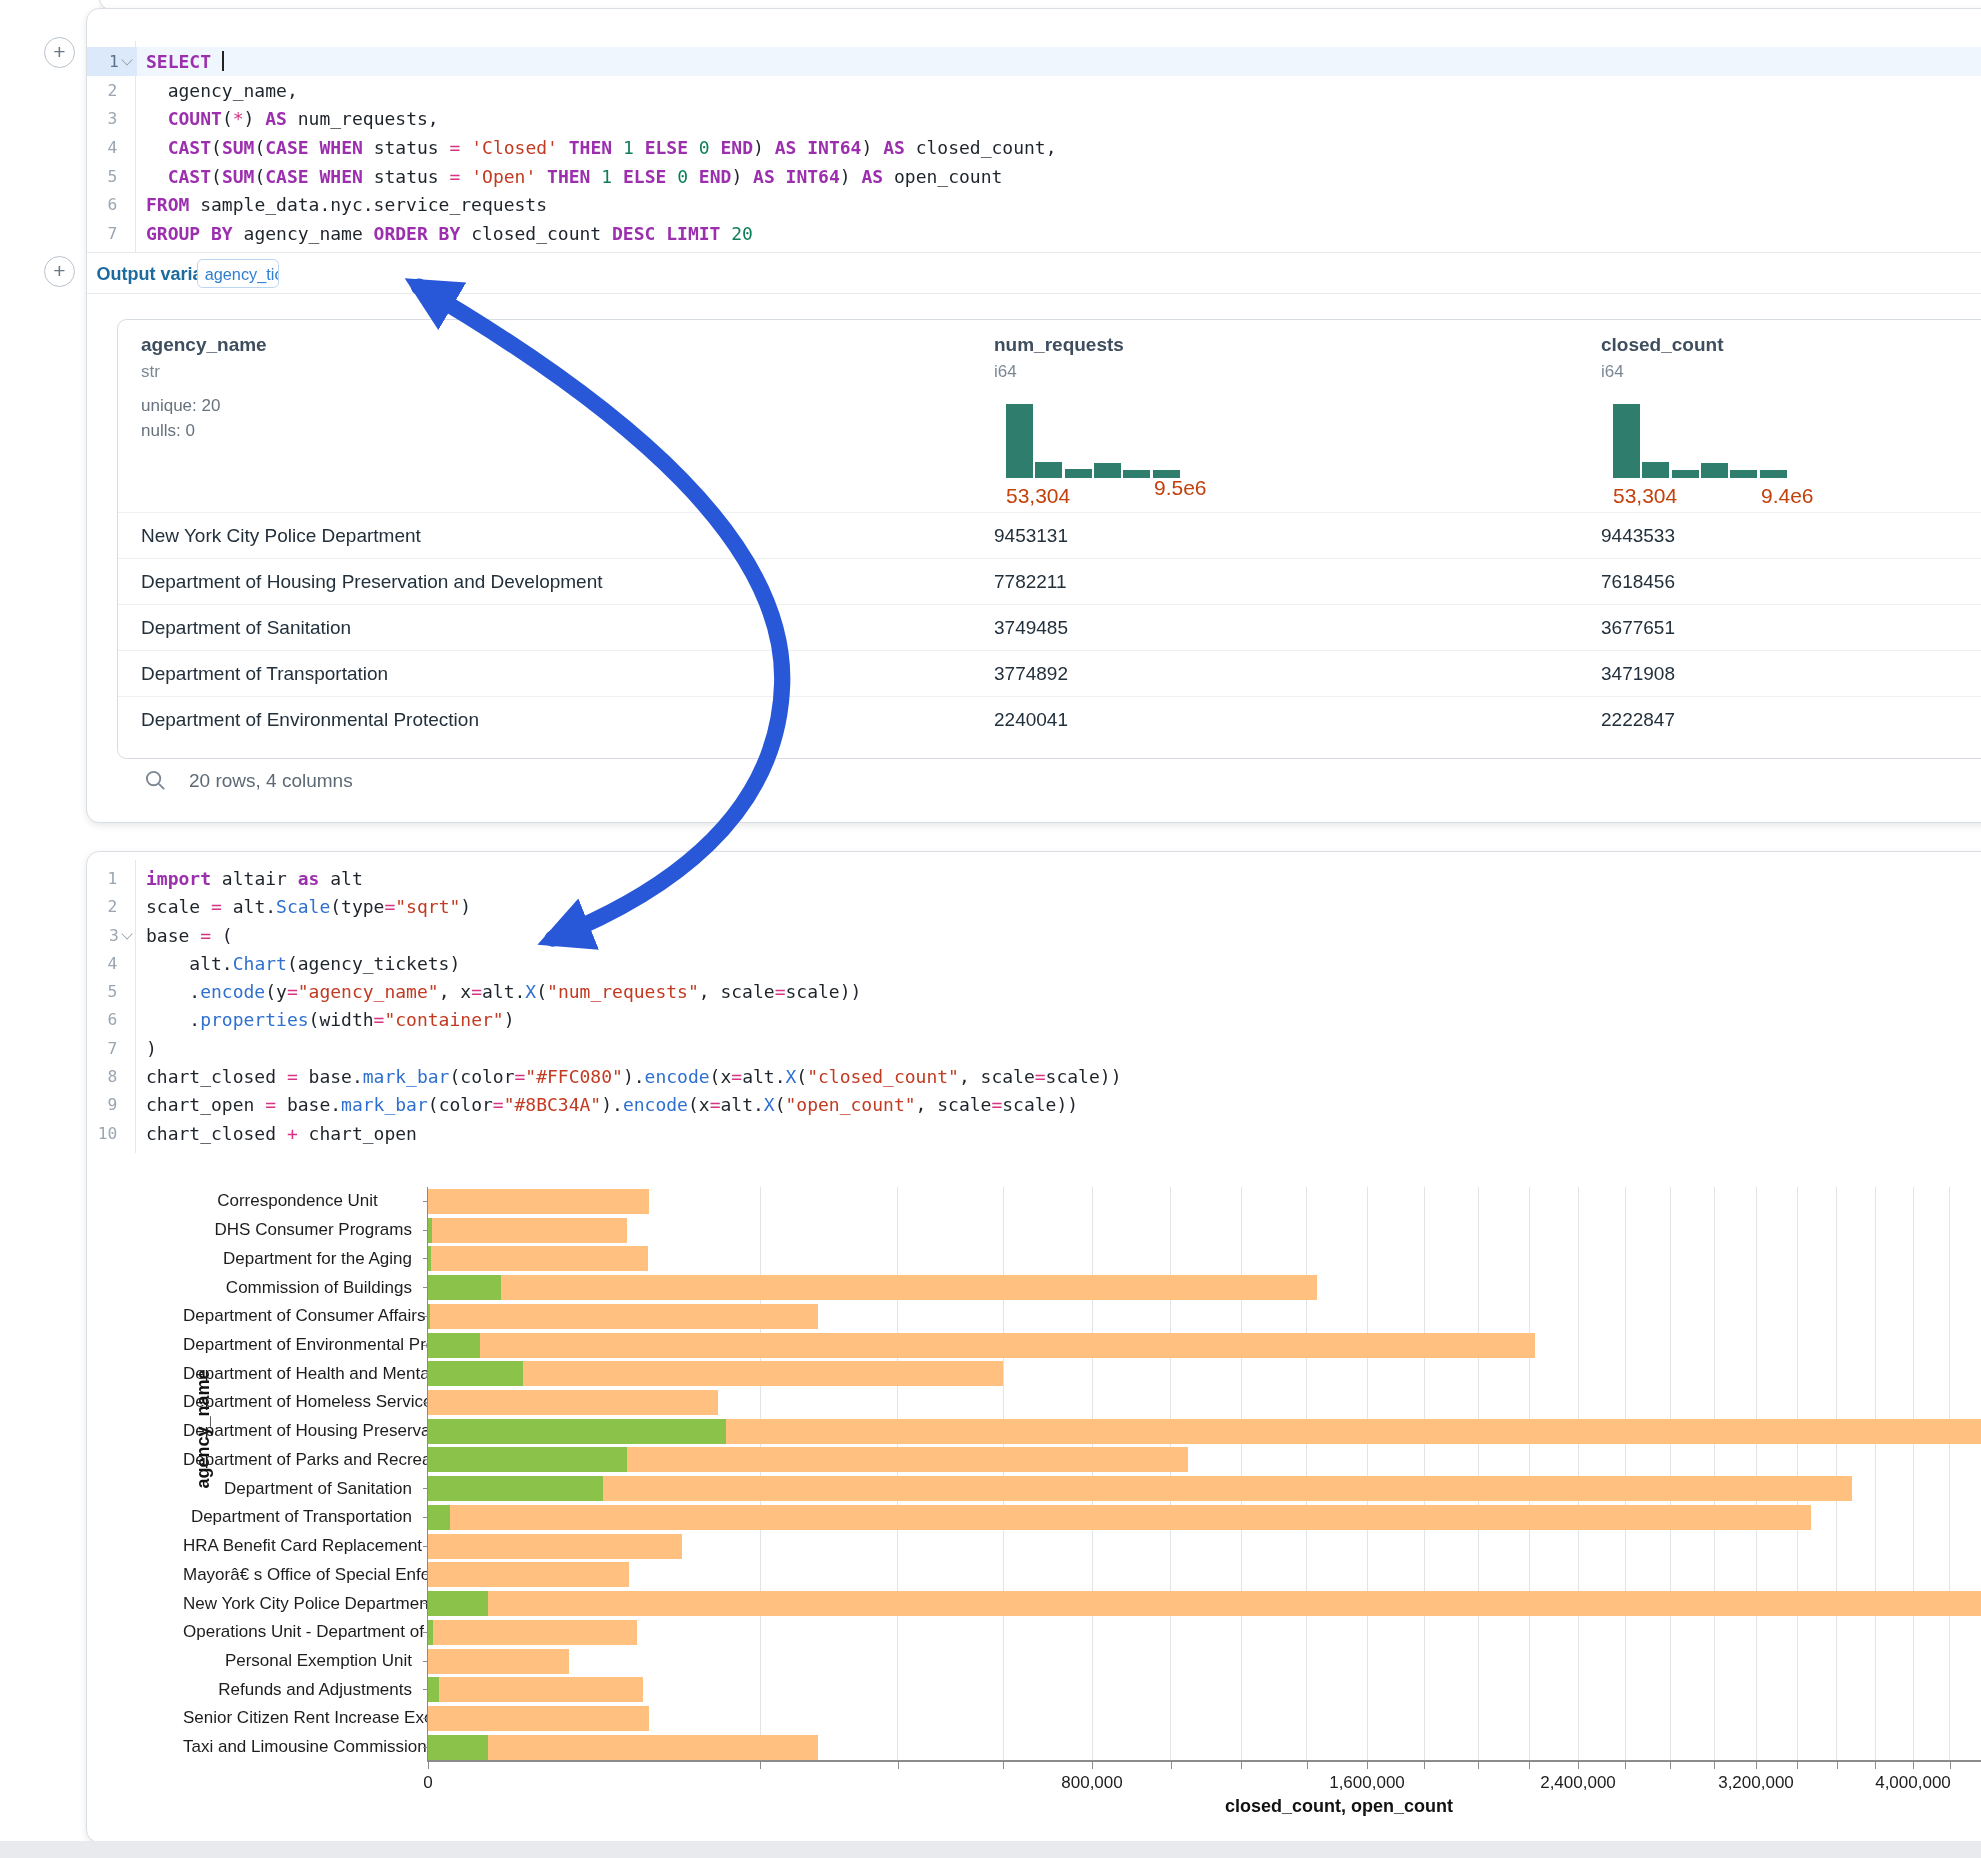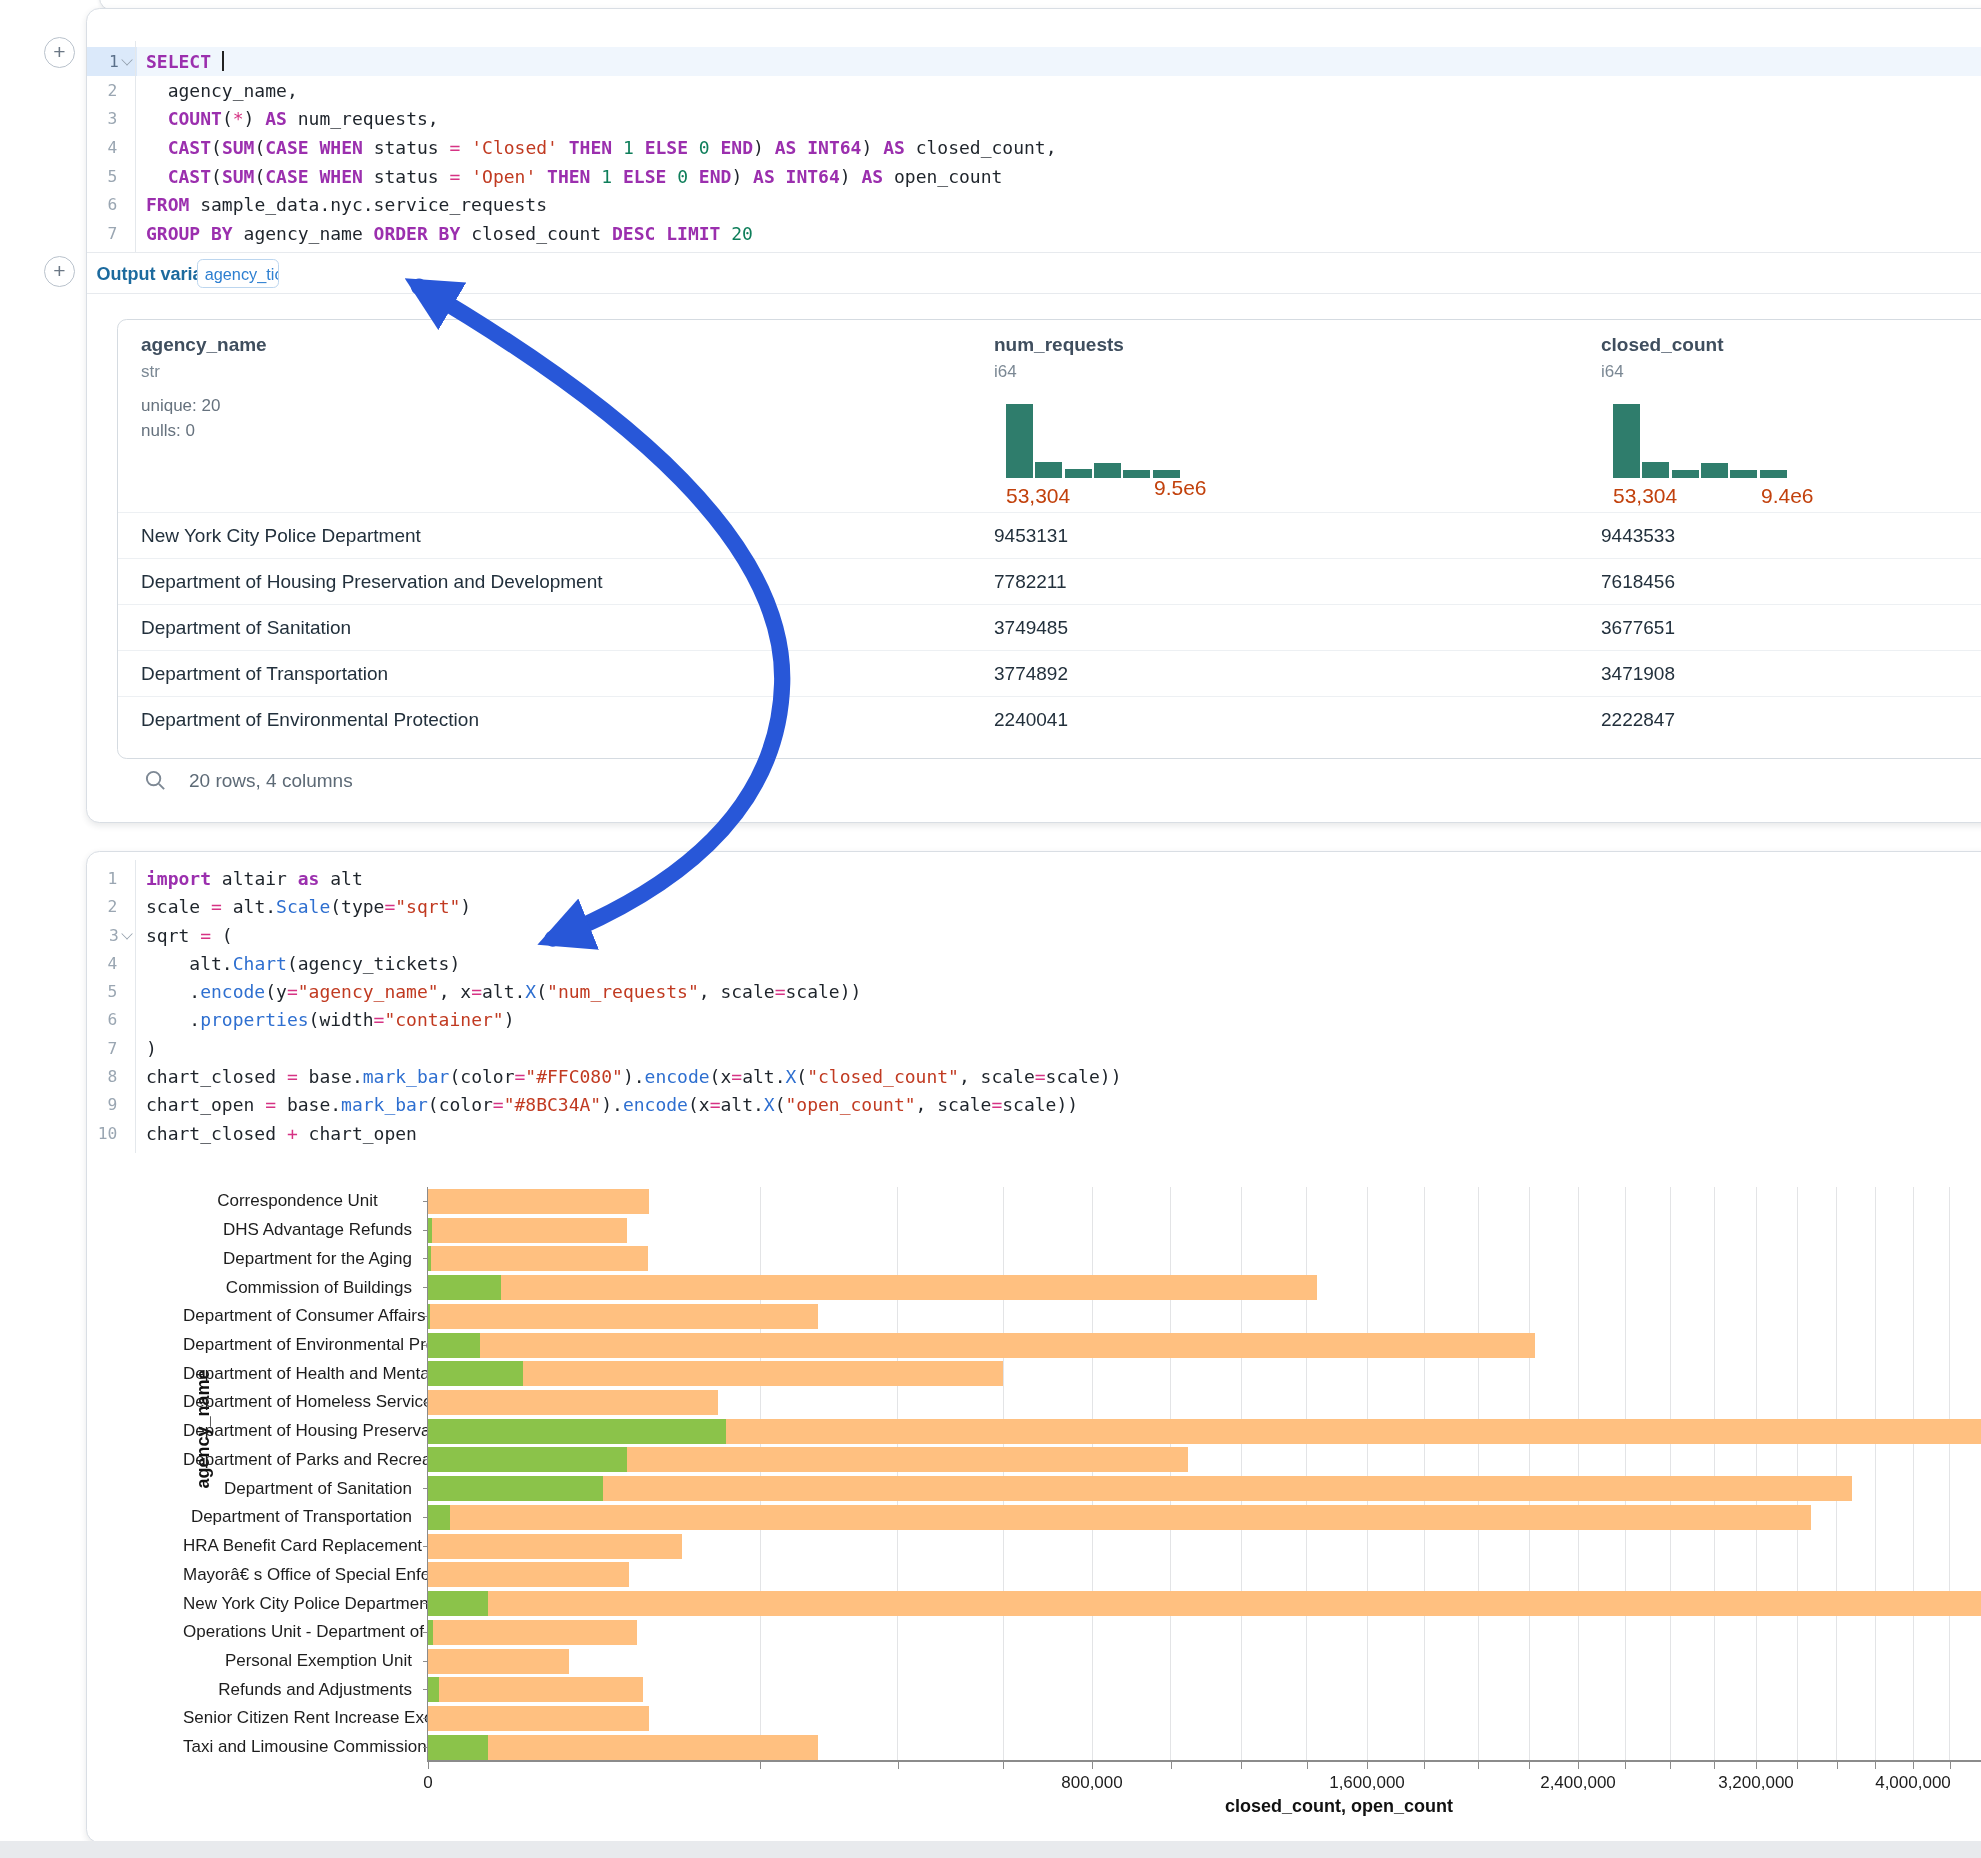--- a/index.html
+++ b/index.html
@@ -157,37 +157,37 @@
       <circle cx="10" cy="10" r="7" fill="none" stroke="#7d8894" stroke-width="2"></circle>
       <line x1="15.5" y1="15.5" x2="21" y2="21" stroke="#7d8894" stroke-width="2"></line>
     </svg>
     <div class="tbl-footer-text" style="left:102px;top:761px;">20 rows, 4 columns</div>
   </div>
 
   <div class="card" style="top:851px;height:990px;">
     <div class="editor" id="py-editor" style="top:11.5px;height:283px;">
         <div class="code-row" style="top: 0px;"><span class="gutter">1</span><span class="code-text"><span class="tok-kw">import</span><span class="tok-pl"> altair </span><span class="tok-kw">as</span><span class="tok-pl"> alt</span></span></div>
         <div class="code-row" style="top: 28px;"><span class="gutter">2</span><span class="code-text"><span class="tok-pl">scale </span><span class="tok-op">=</span><span class="tok-pl"> alt.</span><span class="tok-fn">Scale</span><span class="tok-pl">(type</span><span class="tok-op">=</span><span class="tok-str">"sqrt"</span><span class="tok-pl">)</span></span></div>
-        <div class="code-row" style="top: 57px;"><span class="gutter" style="width: 50px;">3<span class="fold"></span></span><span class="code-text"><span class="tok-pl">sqrt </span><span class="tok-op">=</span><span class="tok-pl"> (</span></span></div>
+        <div class="code-row" style="top: 57px;"><span class="gutter" style="width: 50px;">3<span class="fold"></span></span><span class="code-text"><span class="tok-pl">base </span><span class="tok-op">=</span><span class="tok-pl"> (</span></span></div>
         <div class="code-row" style="top: 85px;"><span class="gutter">4</span><span class="code-text"><span class="tok-pl">    alt.</span><span class="tok-fn">Chart</span><span class="tok-pl">(agency_tickets)</span></span></div>
         <div class="code-row" style="top: 113px;"><span class="gutter">5</span><span class="code-text"><span class="tok-pl">    .</span><span class="tok-fn">encode</span><span class="tok-pl">(y</span><span class="tok-op">=</span><span class="tok-str">"agency_name"</span><span class="tok-pl">, x</span><span class="tok-op">=</span><span class="tok-pl">alt.</span><span class="tok-fn">X</span><span class="tok-pl">(</span><span class="tok-str">"num_requests"</span><span class="tok-pl">, scale</span><span class="tok-op">=</span><span class="tok-pl">scale))</span></span></div>
         <div class="code-row" style="top: 141px;"><span class="gutter">6</span><span class="code-text"><span class="tok-pl">    .</span><span class="tok-fn">properties</span><span class="tok-pl">(width</span><span class="tok-op">=</span><span class="tok-str">"container"</span><span class="tok-pl">)</span></span></div>
         <div class="code-row" style="top: 170px;"><span class="gutter">7</span><span class="code-text"><span class="tok-pl">)</span></span></div>
         <div class="code-row" style="top: 198px;"><span class="gutter">8</span><span class="code-text"><span class="tok-pl">chart_closed </span><span class="tok-op">=</span><span class="tok-pl"> base.</span><span class="tok-fn">mark_bar</span><span class="tok-pl">(color</span><span class="tok-op">=</span><span class="tok-str">"#FFC080"</span><span class="tok-pl">).</span><span class="tok-fn">encode</span><span class="tok-pl">(x</span><span class="tok-op">=</span><span class="tok-pl">alt.</span><span class="tok-fn">X</span><span class="tok-pl">(</span><span class="tok-str">"closed_count"</span><span class="tok-pl">, scale</span><span class="tok-op">=</span><span class="tok-pl">scale))</span></span></div>
         <div class="code-row" style="top: 226px;"><span class="gutter">9</span><span class="code-text"><span class="tok-pl">chart_open </span><span class="tok-op">=</span><span class="tok-pl"> base.</span><span class="tok-fn">mark_bar</span><span class="tok-pl">(color</span><span class="tok-op">=</span><span class="tok-str">"#8BC34A"</span><span class="tok-pl">).</span><span class="tok-fn">encode</span><span class="tok-pl">(x</span><span class="tok-op">=</span><span class="tok-pl">alt.</span><span class="tok-fn">X</span><span class="tok-pl">(</span><span class="tok-str">"open_count"</span><span class="tok-pl">, scale</span><span class="tok-op">=</span><span class="tok-pl">scale))</span></span></div>
         <div class="code-row" style="top: 255px;"><span class="gutter">10</span><span class="code-text"><span class="tok-pl">chart_closed </span><span class="tok-op">+</span><span class="tok-pl"> chart_open</span></span></div>
       </div>
     <div class="gutter-sep" style="top:7.6px;height:293px;"></div>
 
     <div>
       <div class="axis-title" style="left:57px;top:626px;transform:rotate(-90deg) translateX(50%);transform-origin:center;">agency_name</div>
       <div id="chart-ylabels">
           <div class="y-label" style="left: 96px; width: 229px; top: 339px; text-align: center;">Correspondence Unit</div>
           <div class="y-tick" style="left: 336px; top: 349px;"></div>
-          <div class="y-label" style="left: 96px; width: 229px; top: 368px;">DHS Advantage Refunds</div>
+          <div class="y-label" style="left: 96px; width: 229px; top: 368px;">DHS Consumer Programs</div>
           <div class="y-tick" style="left: 336px; top: 378px;"></div>
           <div class="y-label" style="left: 96px; width: 229px; top: 397px;">Department for the Aging</div>
           <div class="y-tick" style="left: 336px; top: 406px;"></div>
           <div class="y-label" style="left: 96px; width: 229px; top: 426px;">Commission of Buildings</div>
           <div class="y-tick" style="left: 336px; top: 435px;"></div>
           <div class="y-label" style="left: 96px; width: 229px; top: 454px;">Department of Consumer Affairs</div>
           <div class="y-tick" style="left: 336px; top: 464px;"></div>
           <div class="y-label" style="left: 96px; width: 229px; top: 483px;">Department of Environmental Protection</div>
           <div class="y-tick" style="left: 336px; top: 493px;"></div>
           <div class="y-label" style="left: 96px; width: 229px; top: 512px;">Department of Health and Mental Hyg…</div>

